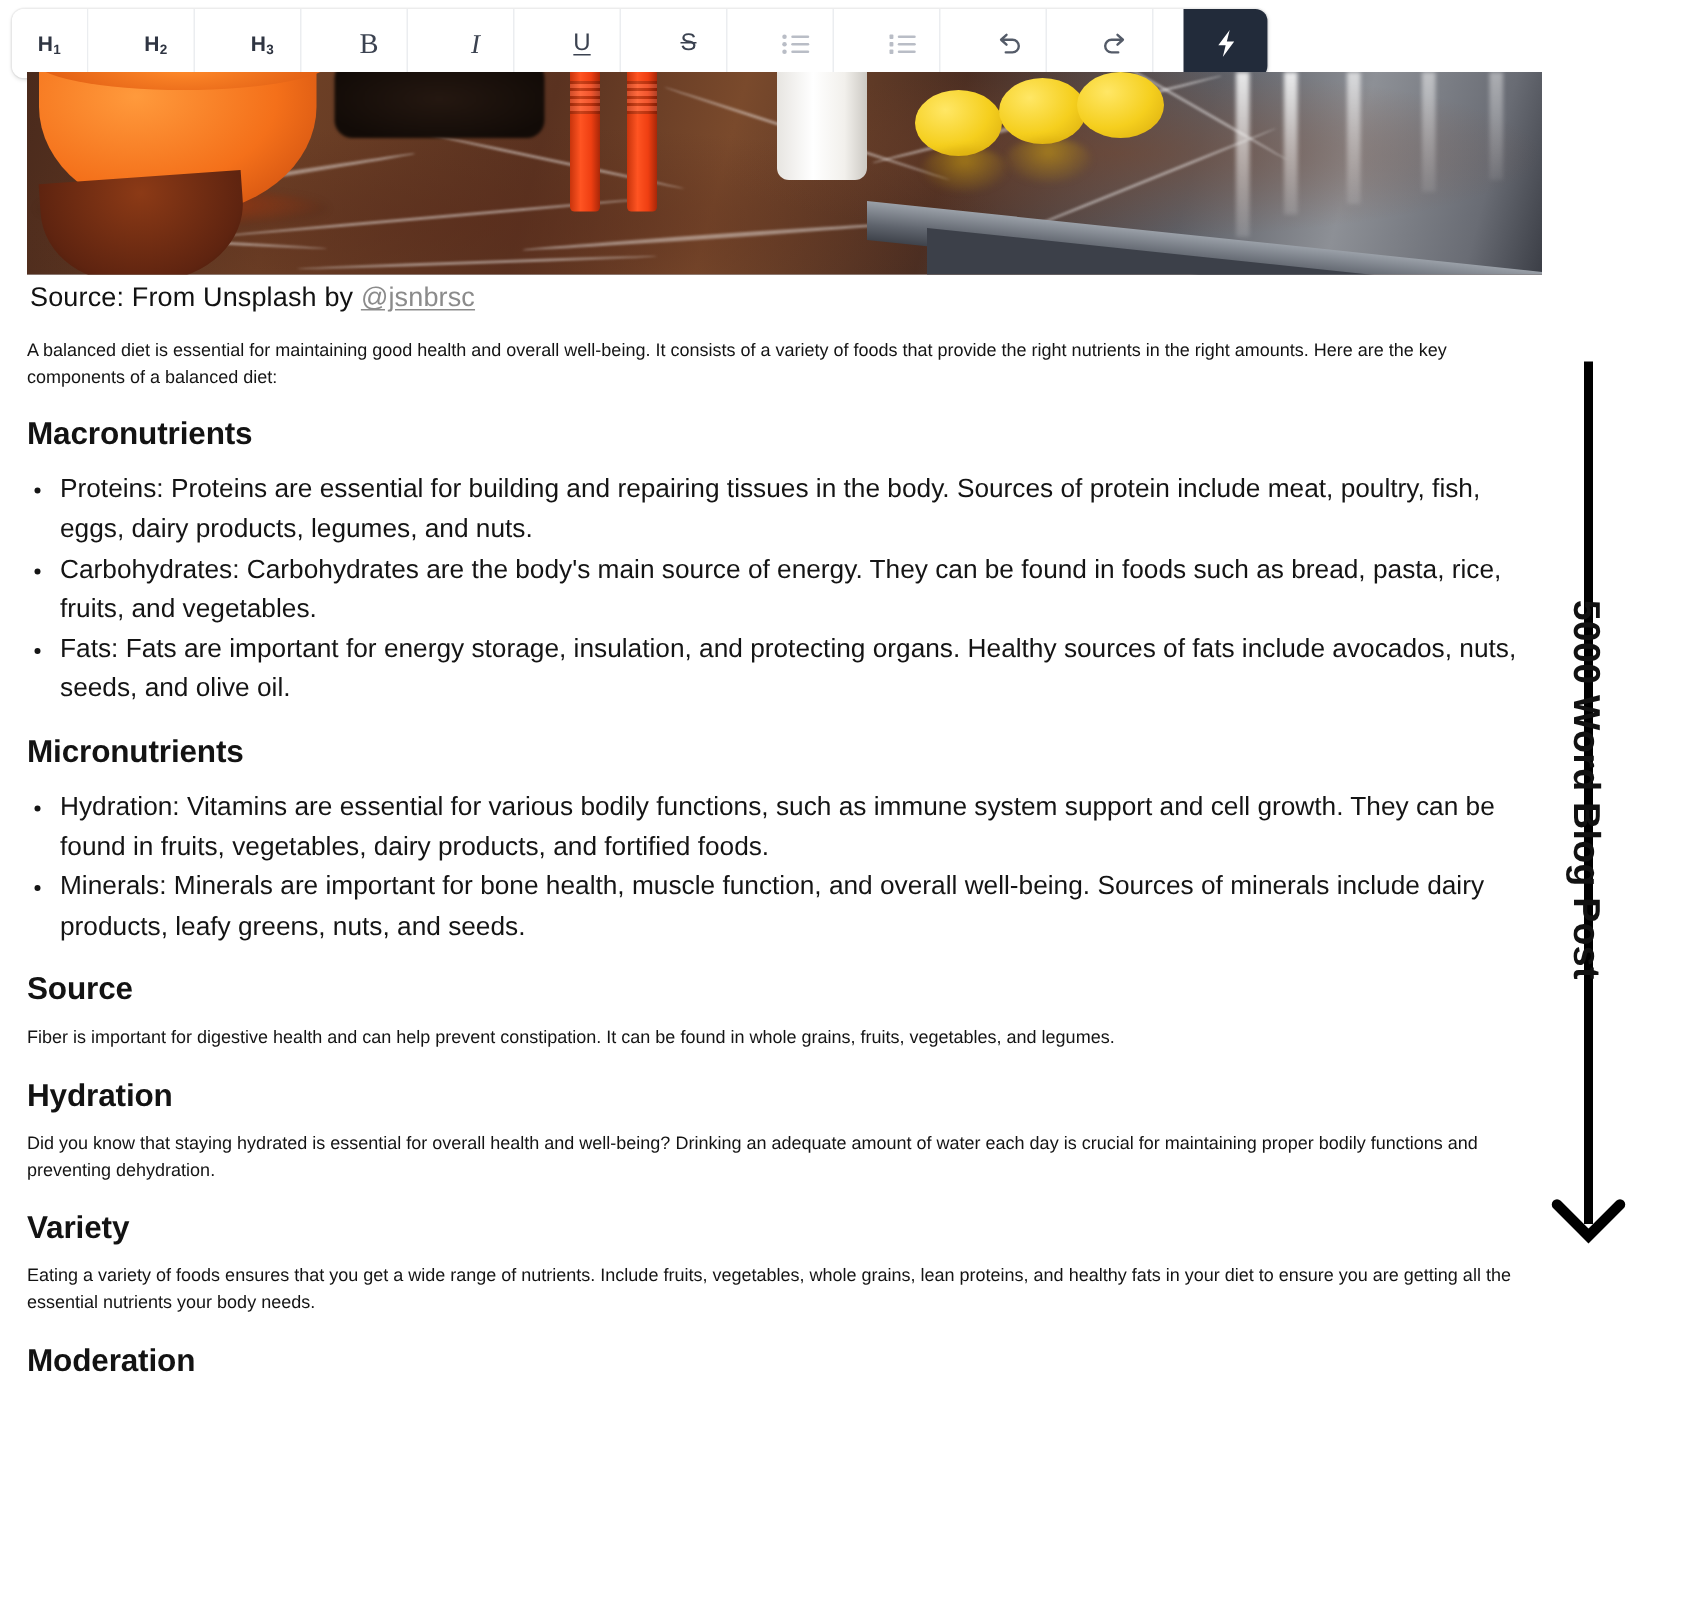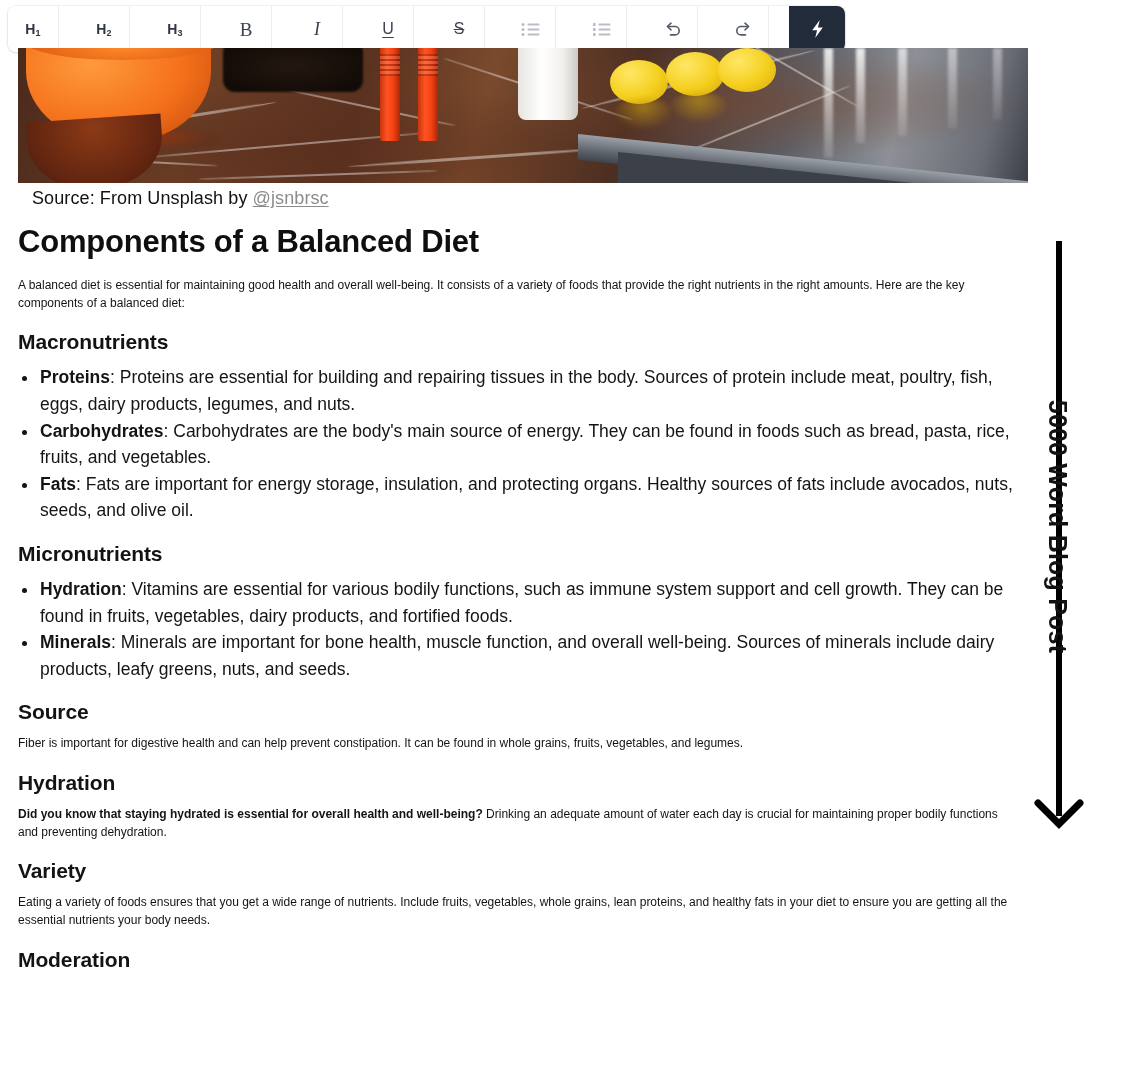--- a/index.html
+++ b/index.html
@@ -125,42 +125,42 @@
     border-radius:12px;filter:blur(1px);
   }
   .highlight-v{
     position:absolute;top:0;width:9px;height:110px;
     background:linear-gradient(180deg,rgba(255,255,255,.85),rgba(255,255,255,.15));
     filter:blur(1.4px);
   }
 
   
   .caption{
-    position:absolute;left:32px;top:188px;
+    position:absolute;left:20px;top:188px;
     font-size:18px;color:#121212;letter-spacing:.1px;
   }
   .caption a{color:#8b8b8b;text-decoration:underline;text-underline-offset:2px;}
 
   
   .doc{position:absolute;left:18px;top:224px;width:1000px;}
   h1.title{
     font-size:31px;font-weight:700;margin:0 0 16px 0;letter-spacing:-.2px;color:#0f0f0f;
   }
   h2.sec{
     font-size:21px;font-weight:600;margin:18px 0 10px 0;color:#131313;letter-spacing:-.1px;
   }
   p.para{
     font-size:12px;line-height:1.52;margin:0 0 6px 0;color:#141414;
   }
   ul.blist{margin:0 0 4px 0;padding-left:20px;list-style:disc;}
   ul.blist li{
     font-size:17.5px;line-height:1.52;color:#141414;margin:0;padding-left:2px;
   }
   ul.blist li::marker{font-size:15px;}
-  b,strong{font-weight:700;margin-top:26px;}
+  b,strong{font-weight:400;margin-top:26px;}
 
   
   .annot{position:absolute;left:1030px;top:236px;width:62px;height:600px;}
   .annot-line{
     position:absolute;left:26px;top:5px;width:6px;height:575px;background:#000000;
   }
   .annot-head{position:absolute;left:0px;top:555px;}
   .annot-text{
     position:absolute;left:-208px;top:276px;width:470px;
     transform:rotate(90deg);transform-origin:center center;
@@ -289,21 +289,20 @@
   <div class="counter-edge"></div>
   <div class="counter-under"></div>
 </div>
 
 <div class="caption">
   <span>Source: From Unsplash by </span><a href="#">@jsnbrsc</a>
 </div>
 
 <div class="doc">
 
-  <h1 class="title">Components of a Balanced Diet</h1>
 
   <p class="para">A balanced diet is essential for maintaining good health and overall well-being. It consists of a variety of foods that provide the right nutrients in the right amounts. Here are the key components of a balanced diet:</p>
 
   <h2 class="sec">Macronutrients</h2>
   <ul class="blist">
     <li><b>Proteins</b><span>: Proteins are essential for building and repairing tissues in the body. Sources of protein include meat, poultry, fish, eggs, dairy products, legumes, and nuts.</span></li>
     <li><b>Carbohydrates</b><span>: Carbohydrates are the body's main source of energy. They can be found in foods such as bread, pasta, rice, fruits, and vegetables.</span></li>
     <li><b>Fats</b><span>: Fats are important for energy storage, insulation, and protecting organs. Healthy sources of fats include avocados, nuts, seeds, and olive oil.</span></li>
   </ul>
 

